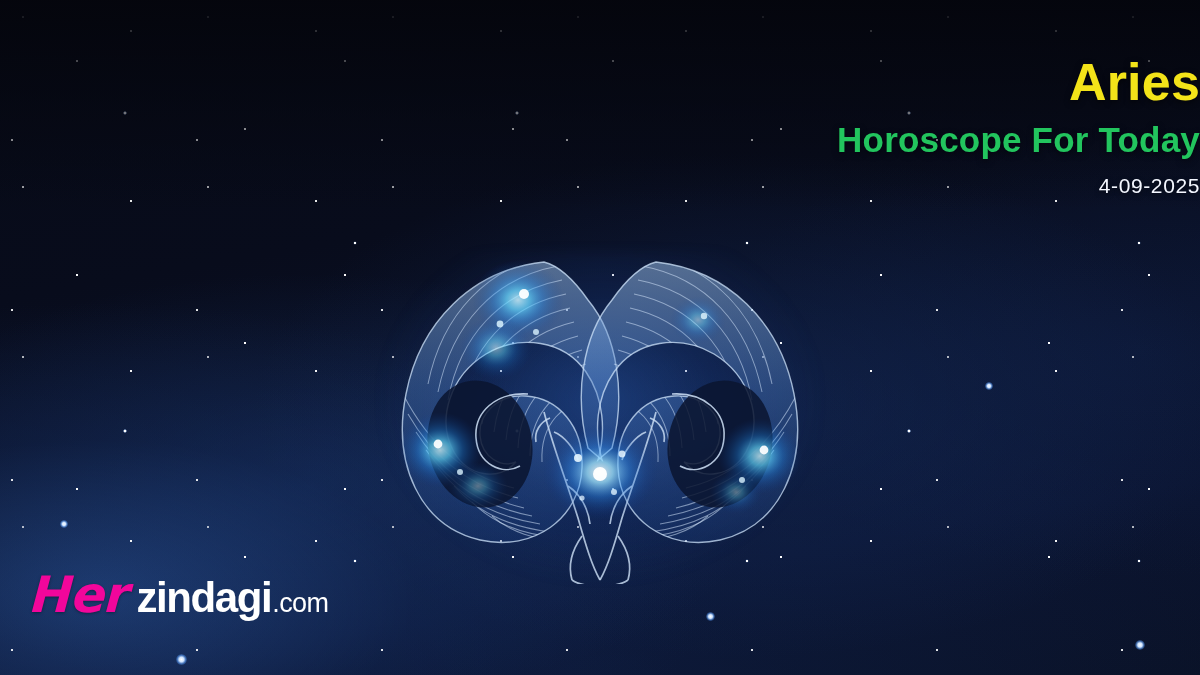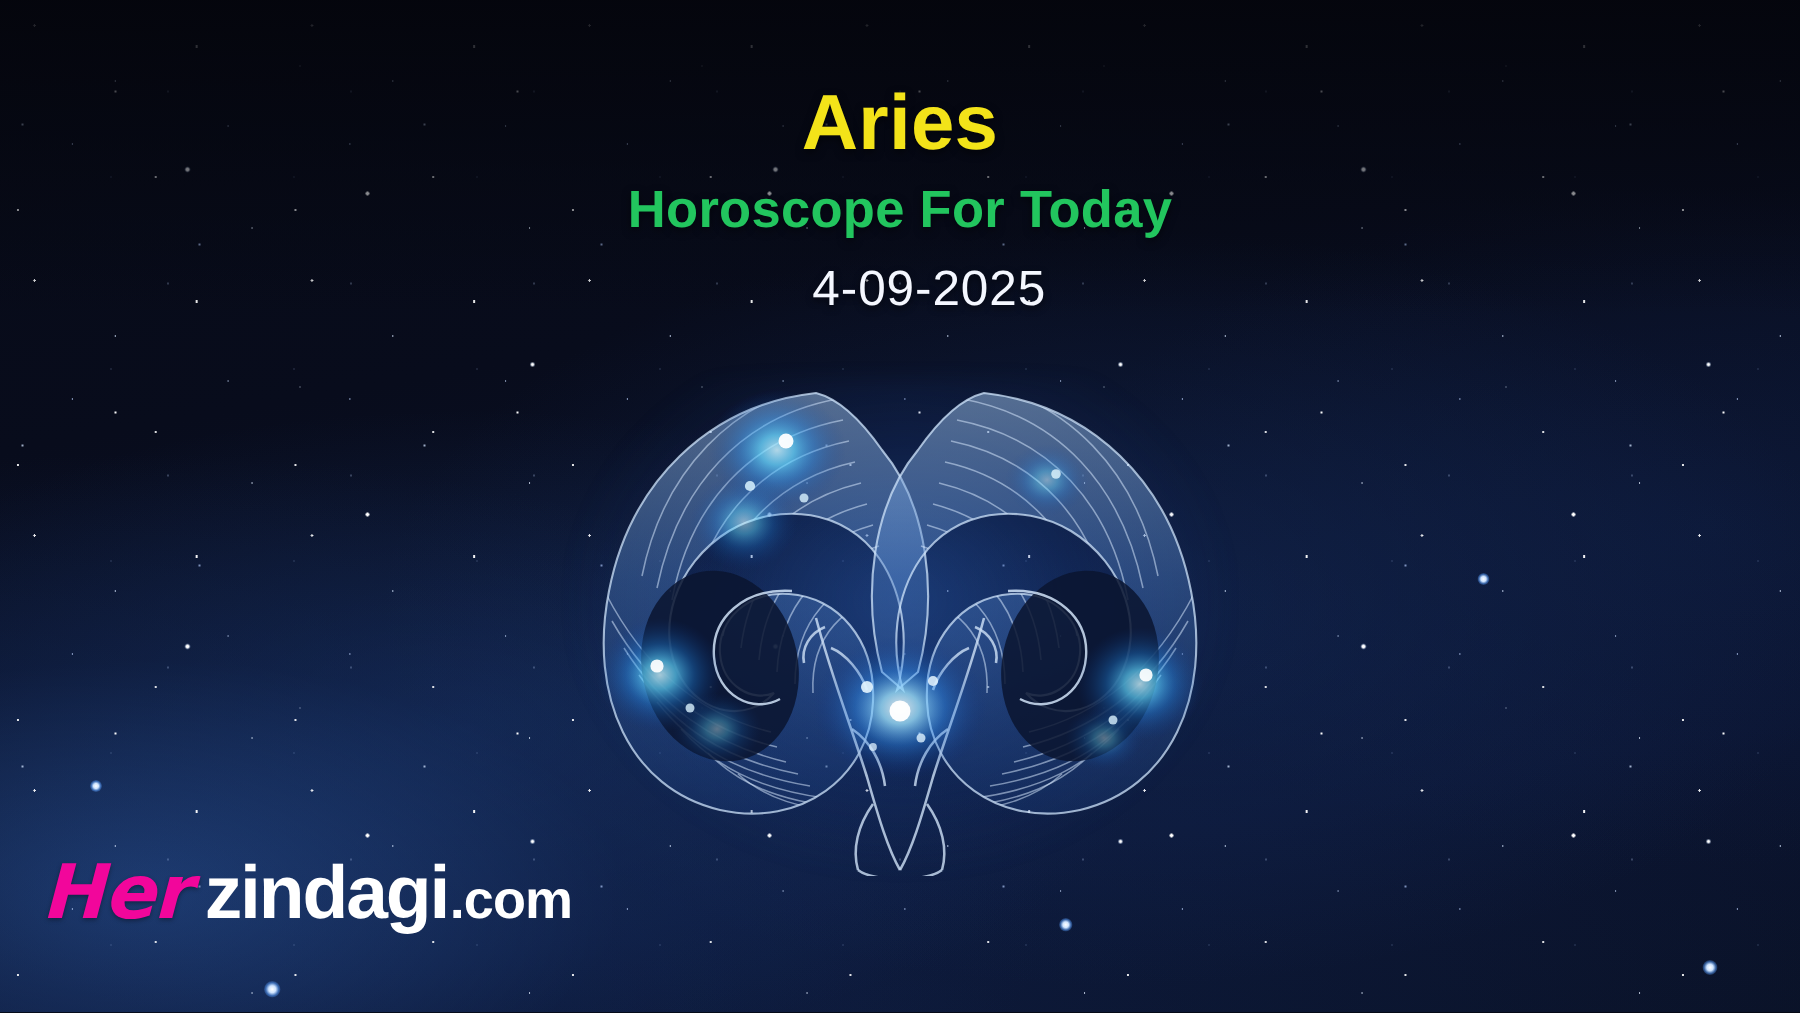--- a/index.html
+++ b/index.html
@@ -86,38 +86,38 @@
     width:440px; height:330px;
     transform:translate(-50%,-50%);
     background:radial-gradient(ellipse at 50% 45%, rgba(48,110,215,0.34) 0%, rgba(26,66,150,0.20) 40%, rgba(10,28,70,0) 72%);
     filter:blur(6px);
   }
   .ram-svg{ position:absolute; inset:0; width:100%; height:100%; }
 
   
   .headline{
     position:absolute; left:0; top:56px; width:100%;
-    text-align:center;
+    text-align:right;
   }
   .sign-name{
     font-size:52px; font-weight:700; letter-spacing:0.2px;
     color:#f3e319;
     line-height:1.0;
     text-shadow:0 2px 6px rgba(0,0,0,0.55);
   }
   .sub-title{
     margin-top:14px;
     font-size:35px; font-weight:700; letter-spacing:0.2px;
     color:#22c55e;
     line-height:1.0;
     text-shadow:0 2px 6px rgba(0,0,0,0.5);
   }
   .date-line{
     margin-top:18px;
-    font-size:33px; font-weight:500; letter-spacing:0.6px;
+    font-size:21px; font-weight:500; letter-spacing:0.6px;
     color:#f4f7ff;
     line-height:1.0;
     text-shadow:0 2px 5px rgba(0,0,0,0.5);
     margin-left:39px;
   }
 
   
   .logo{
     position:absolute; left:32px; top:566px;
     display:flex; align-items:baseline;
@@ -125,26 +125,26 @@
   }
   .logo-her{
     font-family:"DejaVu Sans", sans-serif;
     font-size:50px; font-weight:700; font-style:italic;
     color:#f2069b;
     letter-spacing:-1px;
     transform:skewX(-4deg);
     text-shadow:0 1px 3px rgba(0,0,0,0.35);
   }
   .logo-zindagi{
-    font-size:50px; font-weight:700;
+    font-size:42px; font-weight:700;
     color:#ffffff; letter-spacing:-1.4px;
     margin-left:7px;
   }
   .logo-com{
-    font-size:36px; font-weight:700;
+    font-size:27px; font-weight:400;
     color:#ffffff; letter-spacing:-0.6px;
     margin-left:1px;
     text-align:center;
   }
 </style>
 </head>
 <body>
 
 <div id="stage">
 

